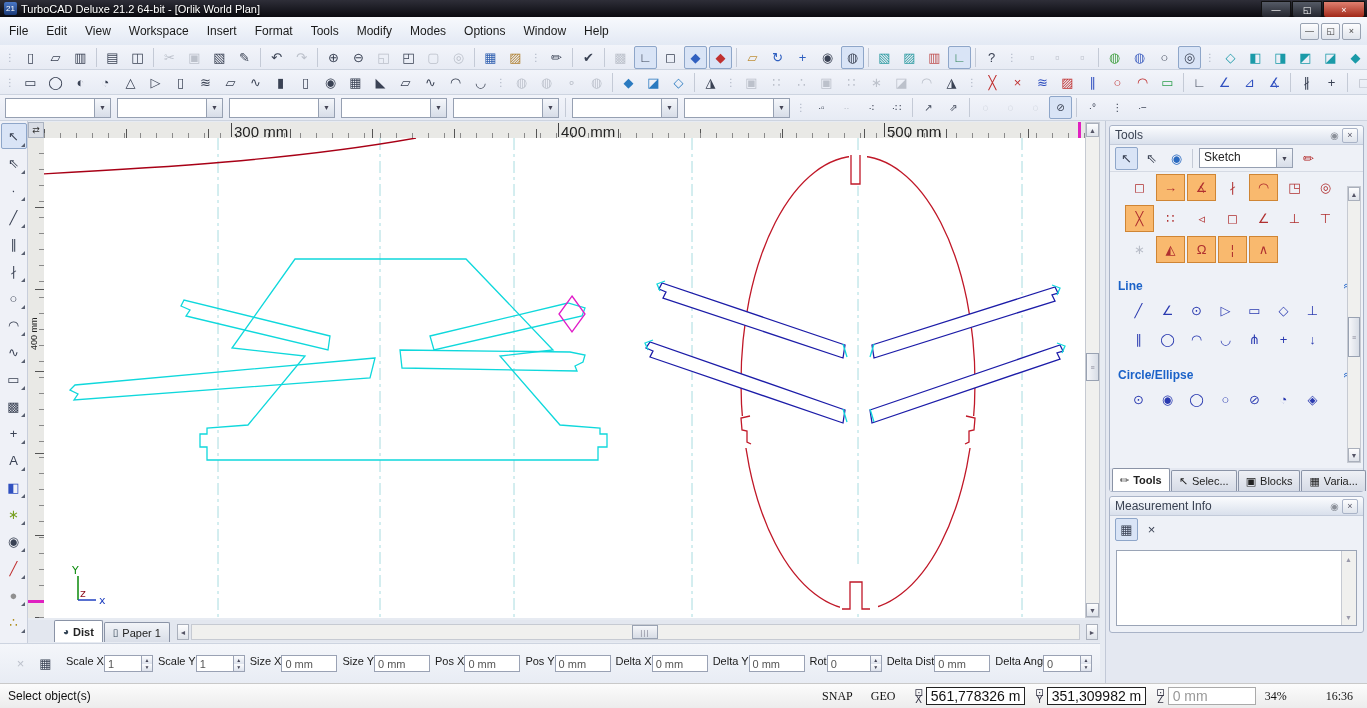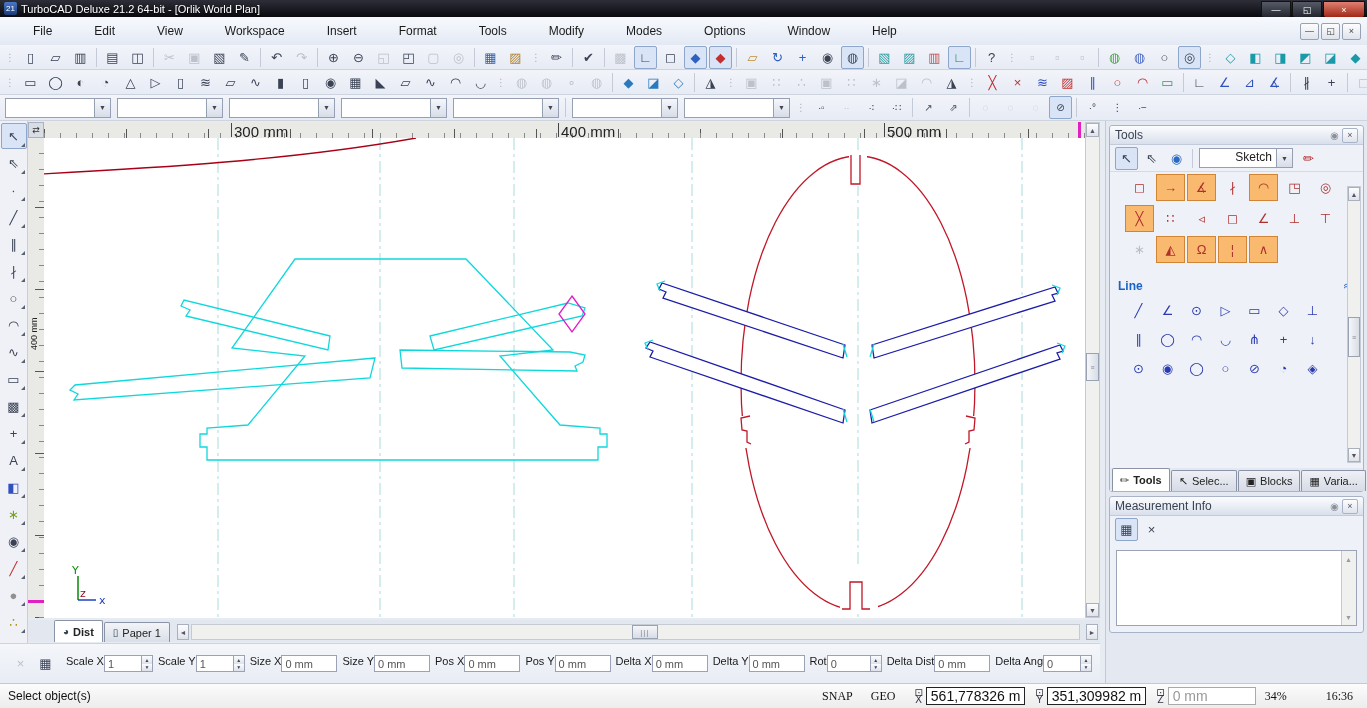--- a/index.html
+++ b/index.html
@@ -11,35 +11,35 @@
   .appicon{width:13px;height:13px;background:linear-gradient(#4a78c8,#1a3a78);color:#fff;
     font-size:8px;display:flex;align-items:center;justify-content:center;margin:0 4px;border-radius:2px;}
   .apptitle{color:#fff;font-size:11px;text-shadow:0 1px 2px #000;}
   .wincontrols{margin-left:auto;display:flex;height:15px;margin-right:2px;}
   .wbtn{width:28px;height:15px;display:flex;align-items:center;justify-content:center;color:#fff;
     font-size:9px;background:linear-gradient(#555a66,#23262e);border:1px solid #111;border-radius:0 0 3px 3px;margin-left:1px;}
   .wbtn.close{background:linear-gradient(#e08070,#a02818);width:40px;}
   
   .menubar{position:absolute;left:0;top:17px;width:100%;height:28px;
     background:linear-gradient(#f7f9fd,#e3e9f4);border-bottom:1px solid #c5cdda;display:flex;align-items:center;}
-  .menu-item{padding:4px 9px;font-size:12px;color:#1a1a1a;margin-left:24px;}
+  .menu-item{padding:4px 9px;font-size:12px;color:#1a1a1a;}
   .childcontrols{margin-left:auto;margin-right:6px;display:flex;gap:2px;}
   .cbtn{width:17px;height:15px;border:1px solid #98a2b2;background:linear-gradient(#fdfdfe,#dfe4ec);
     display:flex;align-items:center;justify-content:center;font-size:9px;color:#444;border-radius:2px;}
   
   .tb{position:absolute;left:0;width:100%;display:flex;align-items:center;
     background:linear-gradient(#f2f4fa,#e7ebf4);border-bottom:1px solid #cdd4e0;padding-left:2px;box-sizing:border-box;}
   .tb1{top:45px;height:25px;} .tb2{top:70px;height:25px;} .tb3{top:95px;height:26px;}
   .tbtn{display:inline-flex;align-items:center;justify-content:center;width:21px;height:21px;margin:0 1px;
     font-size:13px;color:#3a4254;border:1px solid transparent;border-radius:2px;flex:none;}
   .tbtn.p{background:#d9e4f6;border-color:#8ea6c9;}
   .tbtn.d{color:#bcc1cb;}
   .sep{width:1px;height:19px;background:#c4cad6;margin:0 3px;flex:none;}
   .grip{color:#aeb6c6;font-size:10px;margin:0 3px;flex:none;}
-  .combo{width:104px;height:18px;background:#fff;border:1px solid #96a0b2;display:flex;margin:4px 3px;flex:none;text-align:right;}
+  .combo{width:104px;height:18px;background:#fff;border:1px solid #96a0b2;display:flex;margin:4px 3px;flex:none;}
   .combo .cfill{flex:1;}
   .combo .cb{width:15px;background:linear-gradient(#f5f7fb,#d7dde8);border-left:1px solid #96a0b2;
     display:flex;align-items:center;justify-content:center;font-size:7px;color:#445;}
   
   .workspace{position:absolute;left:0;top:121px;right:0;bottom:24px;background:#e7ebf2;}
   .left-toolbar{position:absolute;left:0;top:0;width:28px;height:522px;background:#eff1f7;
     border-right:1px solid #c8cedb;display:flex;flex-direction:column;align-items:center;padding-top:2px;box-sizing:border-box;}
   .lbtn{position:relative;width:24px;height:24px;display:flex;align-items:center;justify-content:center;
     font-size:13px;color:#3a4254;border:1px solid transparent;border-radius:2px;margin-bottom:1px;flex:none;}
   .lbtn.p{background:#d9e4f6;border-color:#8ea6c9;}
@@ -646,20 +646,24 @@
         <div class="iconrow">
             <span class="lnbtn">∥</span>
             <span class="lnbtn">◯</span>
             <span class="lnbtn">◠</span>
             <span class="lnbtn">◡</span>
             <span class="lnbtn">⋔</span>
             <span class="lnbtn">+</span>
             <span class="lnbtn">↓</span>
           </div>
 
+        <div class="secheader" style="margin-top:10px">
+          <span class="sectitle">Circle/Ellipse</span>
+          <span class="chev">«</span>
+        </div>
         <div class="iconrow">
             <span class="lnbtn">⊙</span>
             <span class="lnbtn">◉</span>
             <span class="lnbtn">◯</span>
             <span class="lnbtn">○</span>
             <span class="lnbtn">⊘</span>
             <span class="lnbtn">◔</span>
             <span class="lnbtn">◈</span>
           </div>
 

